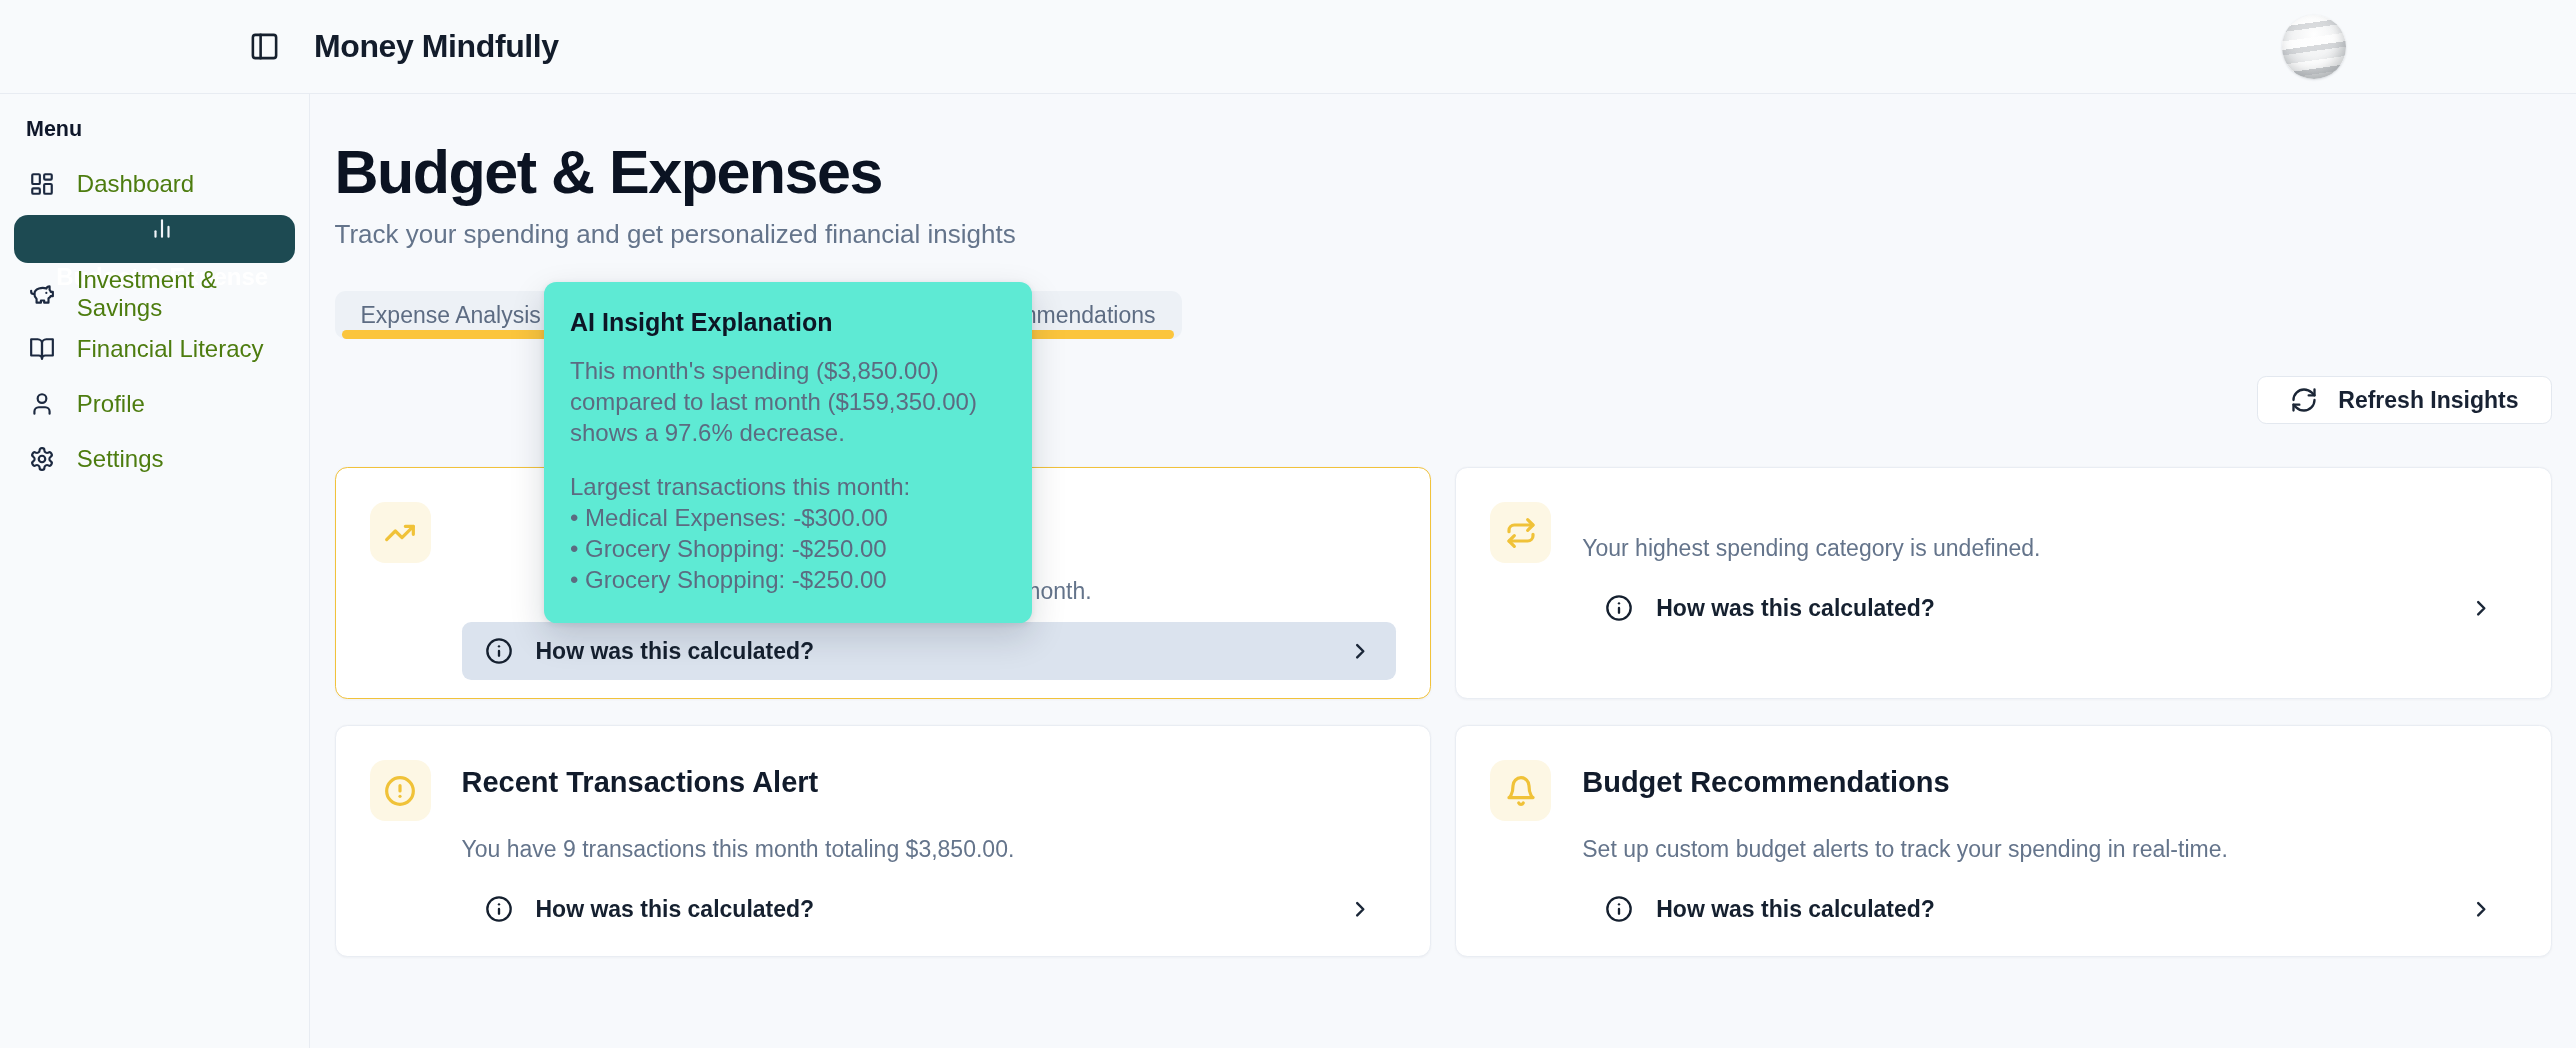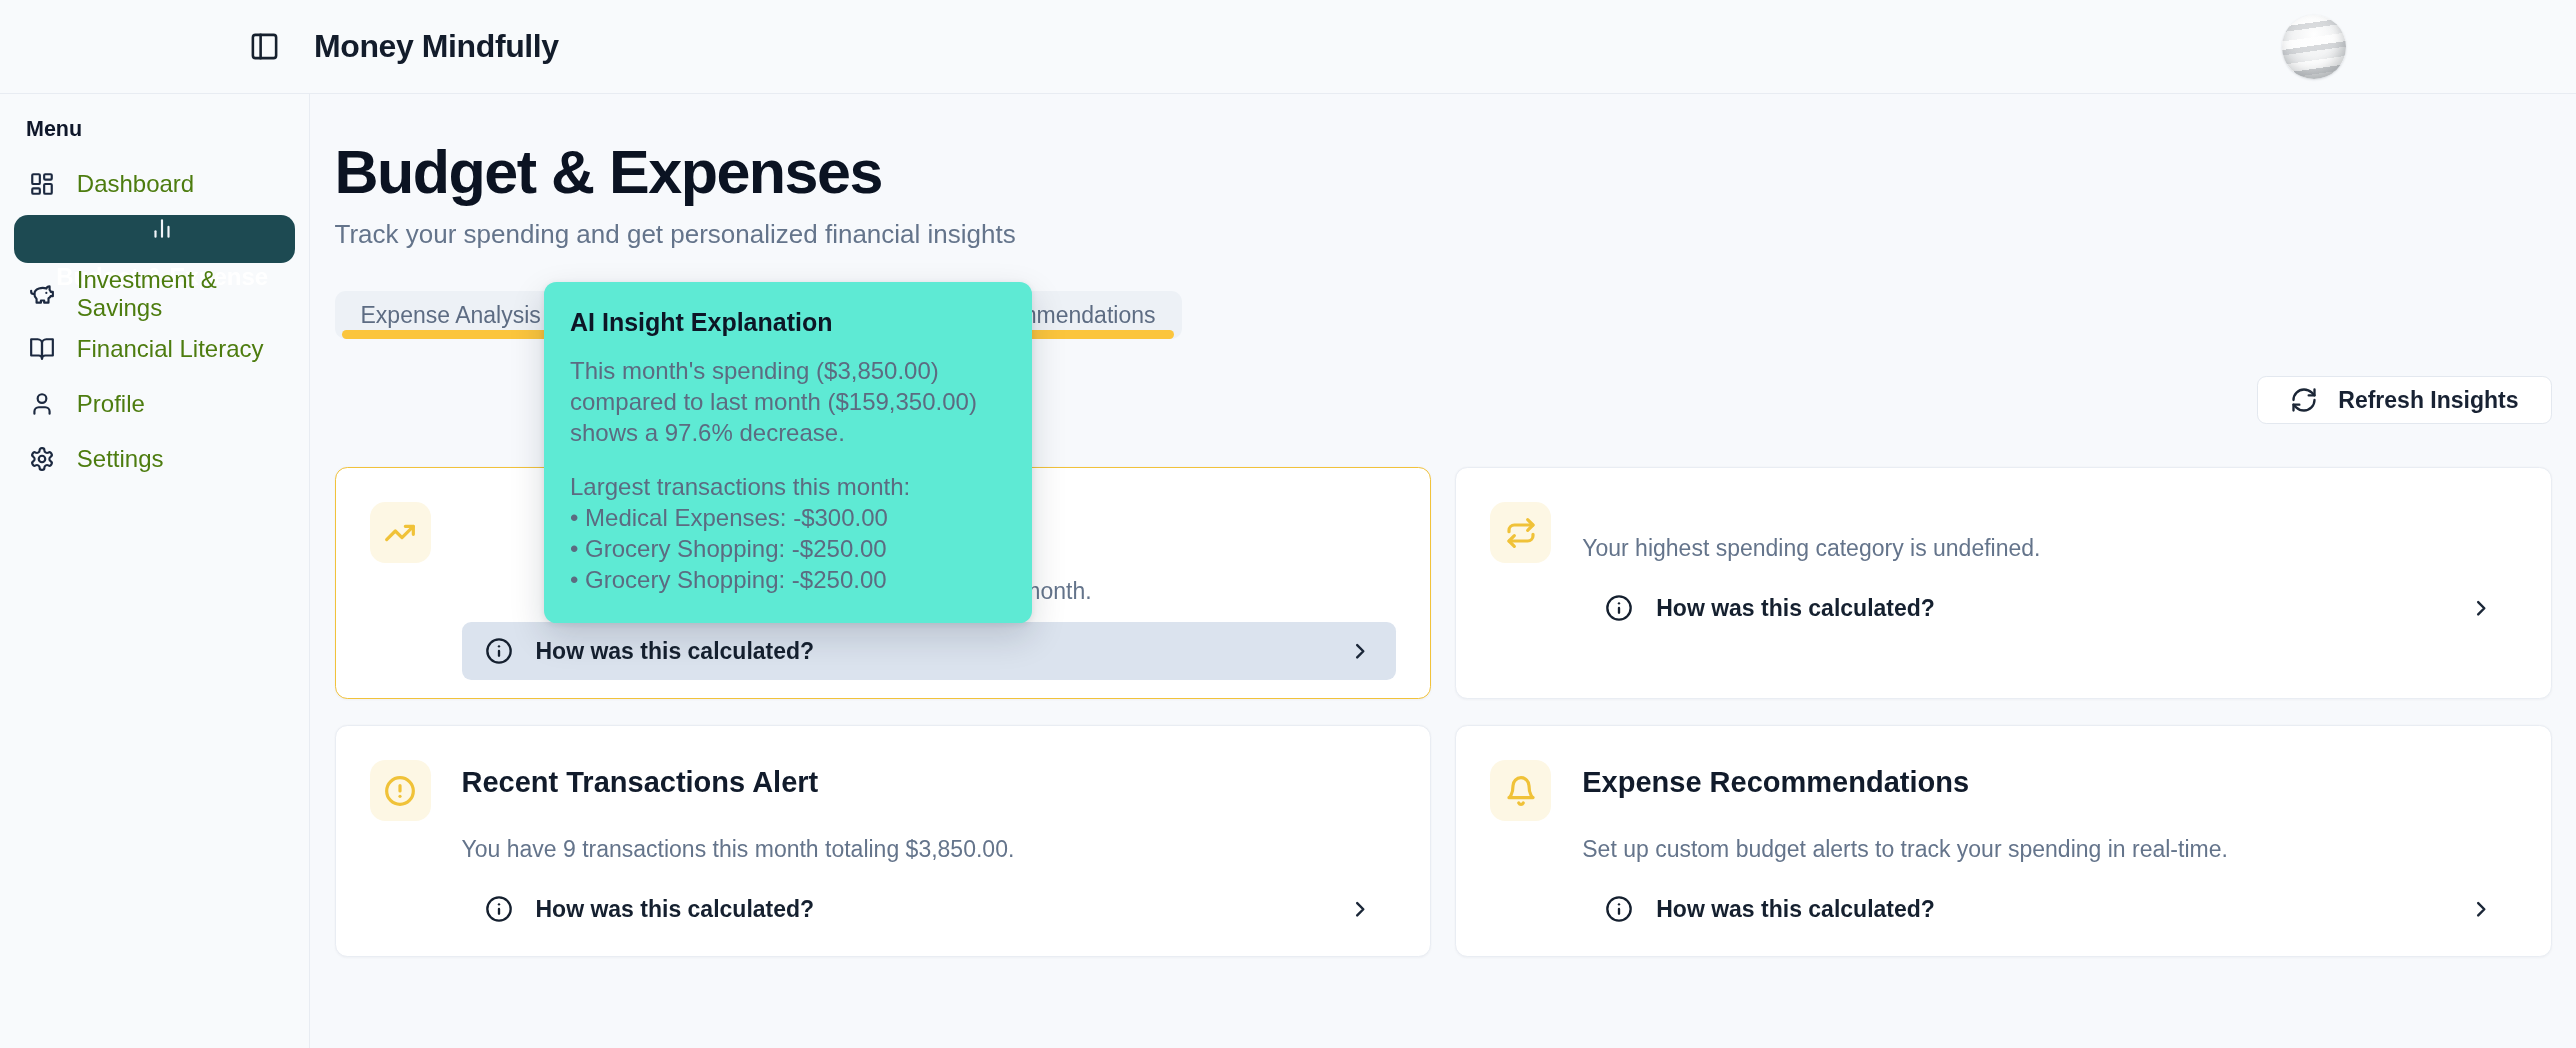--- a/index.html
+++ b/index.html
@@ -362,21 +362,21 @@
       </section>
 
       <section class="card">
         <div class="card-icon">
           <svg width="32" height="32" viewBox="0 0 24 24" fill="none" stroke="currentColor" stroke-width="2.4" stroke-linecap="round" stroke-linejoin="round">
             <path d="M6 8a6 6 0 0 1 12 0c0 7 3 9 3 9H3s3-2 3-9"></path>
               <path d="M10.3 21a1.94 1.94 0 0 0 3.4 0"></path>
           </svg>
         </div>
         <div class="card-body">
-          <div class="card-title">Expense Recommendations</div>
+          <div class="card-title">Budget Recommendations</div>
           <div class="card-desc">Set up custom budget alerts to track your spending in real-time.</div>
           <button class="calc-row">
             <span>
               <svg width="28" height="28" viewBox="0 0 24 24" fill="none" stroke="#15202f" stroke-width="2" stroke-linecap="round" stroke-linejoin="round">
                 <circle cx="12" cy="12" r="10"></circle>
                   <path d="M12 16v-4"></path>
                   <path d="M12 8h.01"></path>
               </svg>
             </span>
             <span>How was this calculated?</span>

